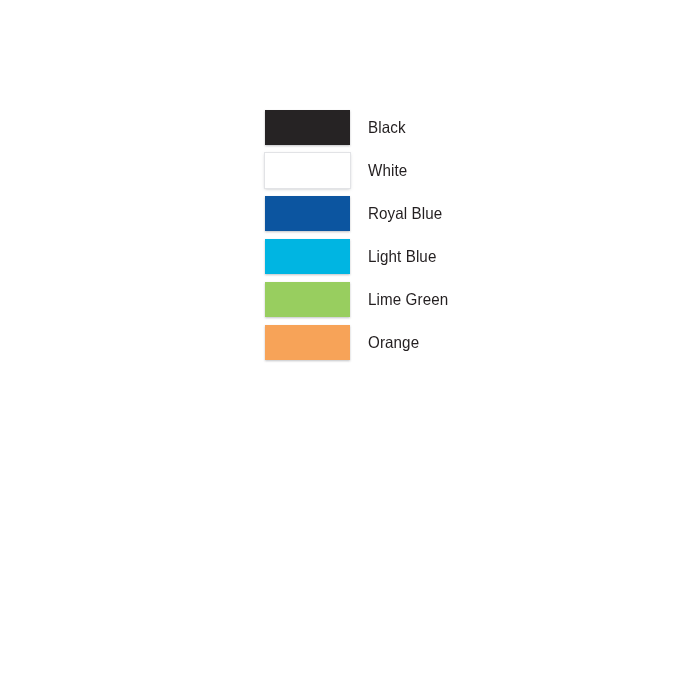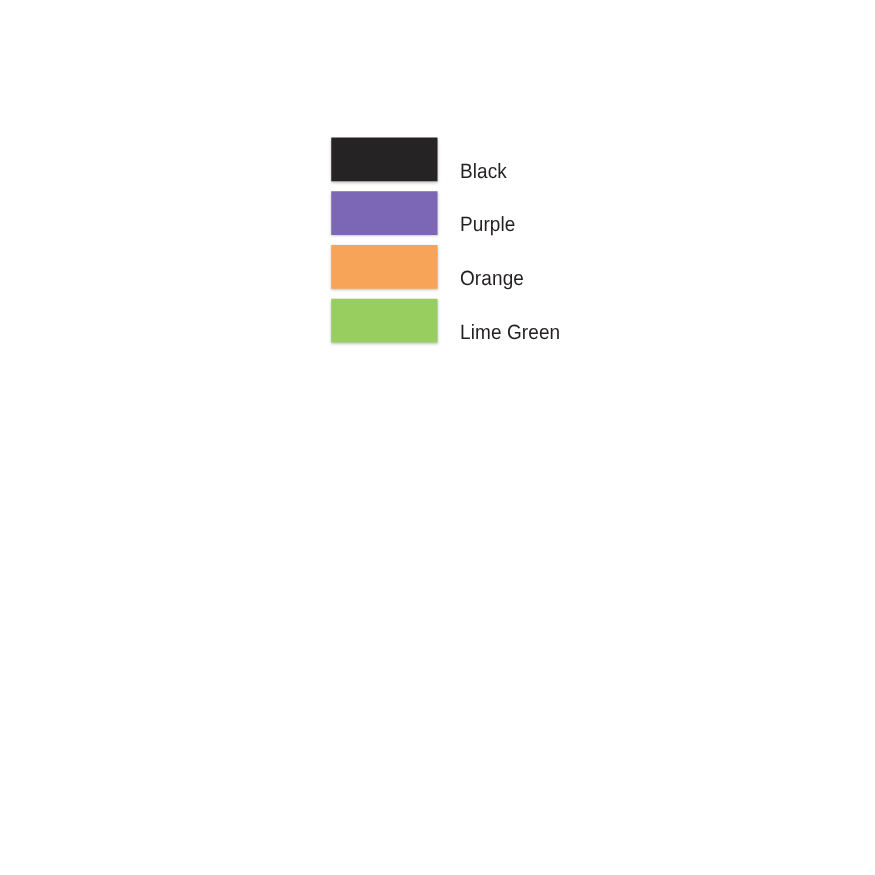--- a/index.html
+++ b/index.html
@@ -15,21 +15,21 @@
     position: relative;
   }
   #color-chart {
     position: absolute;
     left: 265px;
     top: 110px;
     width: 260px;
   }
   .swatch-row {
     display: flex;
-    align-items: flex-end;
+    align-items: center;
     height: 35px;
     margin-bottom: 8px;
   }
   .swatch-chip {
     width: 85px;
     height: 35px;
     flex: 0 0 85px;
     box-shadow: 0 1px 2px rgba(120, 122, 128, 0.45);
   }
   .swatch-chip.has-outline {
@@ -48,24 +48,32 @@
 </style>
 </head>
 <body>
 
 <div id="color-chart">
     <div class="swatch-row">
       <div class="swatch-chip" style="background-color: rgb(38, 35, 36);"></div>
       <div class="swatch-label">Black</div>
     </div>
     <div class="swatch-row">
-      <div class="swatch-chip" style="background-color: rgb(123, 103, 181);"></div>
-      <div class="swatch-label">Purple</div>
+      <div class="swatch-chip has-outline" style="background-color: rgb(255, 255, 255);"></div>
+      <div class="swatch-label">White</div>
+    </div>
+    <div class="swatch-row">
+      <div class="swatch-chip" style="background-color: rgb(12, 85, 160);"></div>
+      <div class="swatch-label">Royal Blue</div>
+    </div>
+    <div class="swatch-row">
+      <div class="swatch-chip" style="background-color: rgb(0, 181, 226);"></div>
+      <div class="swatch-label">Light Blue</div>
+    </div>
+    <div class="swatch-row">
+      <div class="swatch-chip" style="background-color: rgb(152, 206, 95);"></div>
+      <div class="swatch-label">Lime Green</div>
     </div>
     <div class="swatch-row">
       <div class="swatch-chip" style="background-color: rgb(247, 163, 88);"></div>
       <div class="swatch-label">Orange</div>
     </div>
-    <div class="swatch-row">
-      <div class="swatch-chip" style="background-color: rgb(152, 206, 95);"></div>
-      <div class="swatch-label">Lime Green</div>
-    </div>
   </div>
 
 </body></html>

